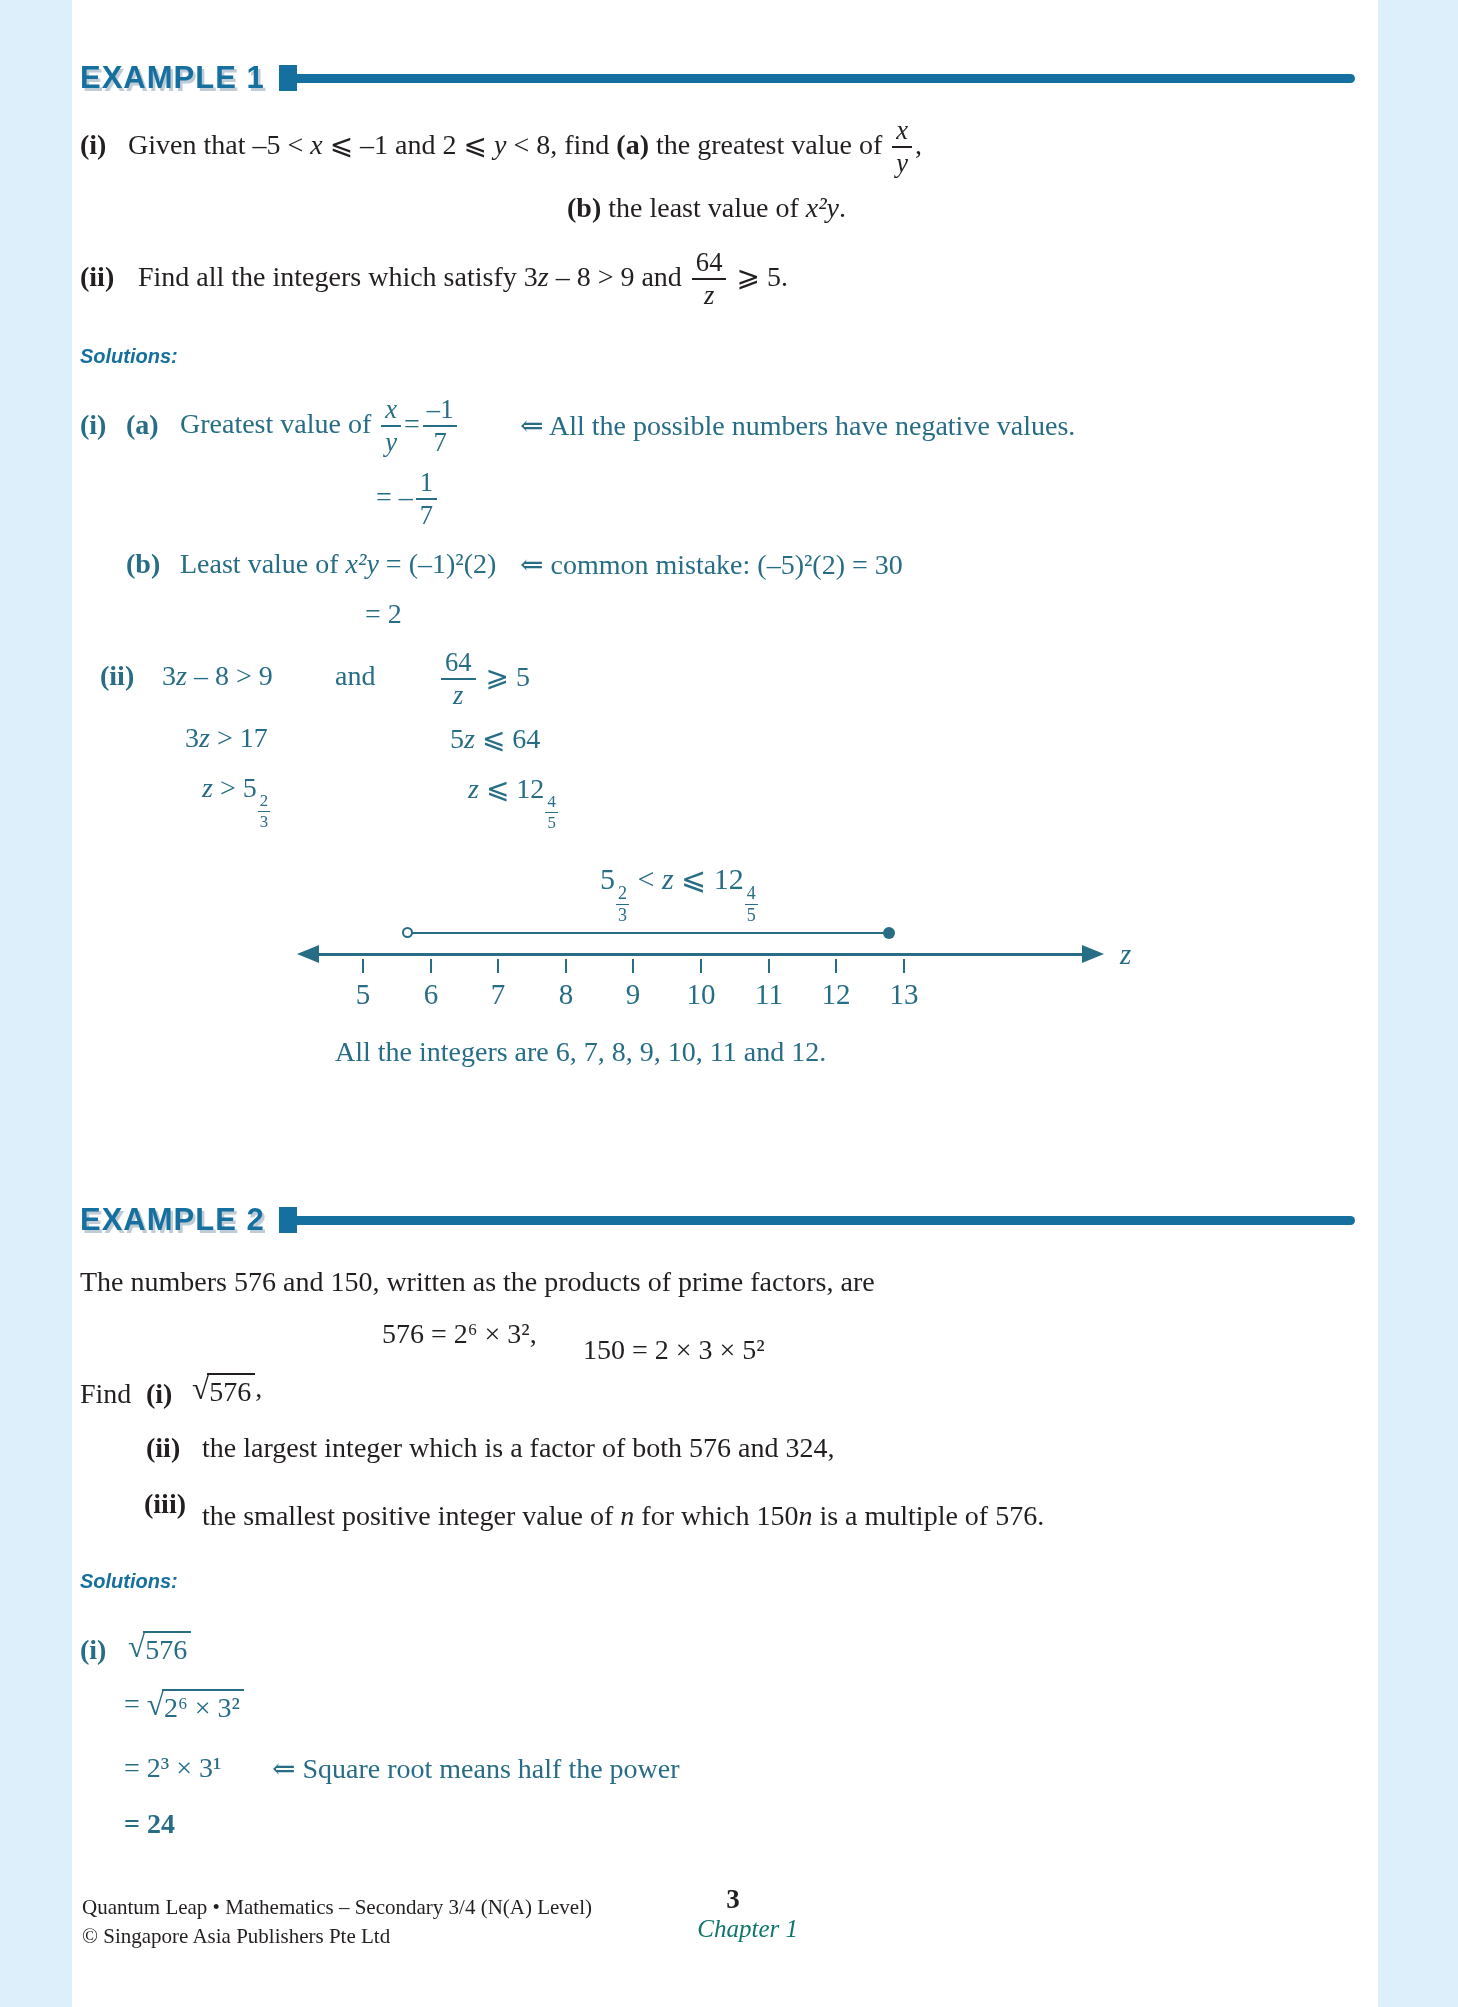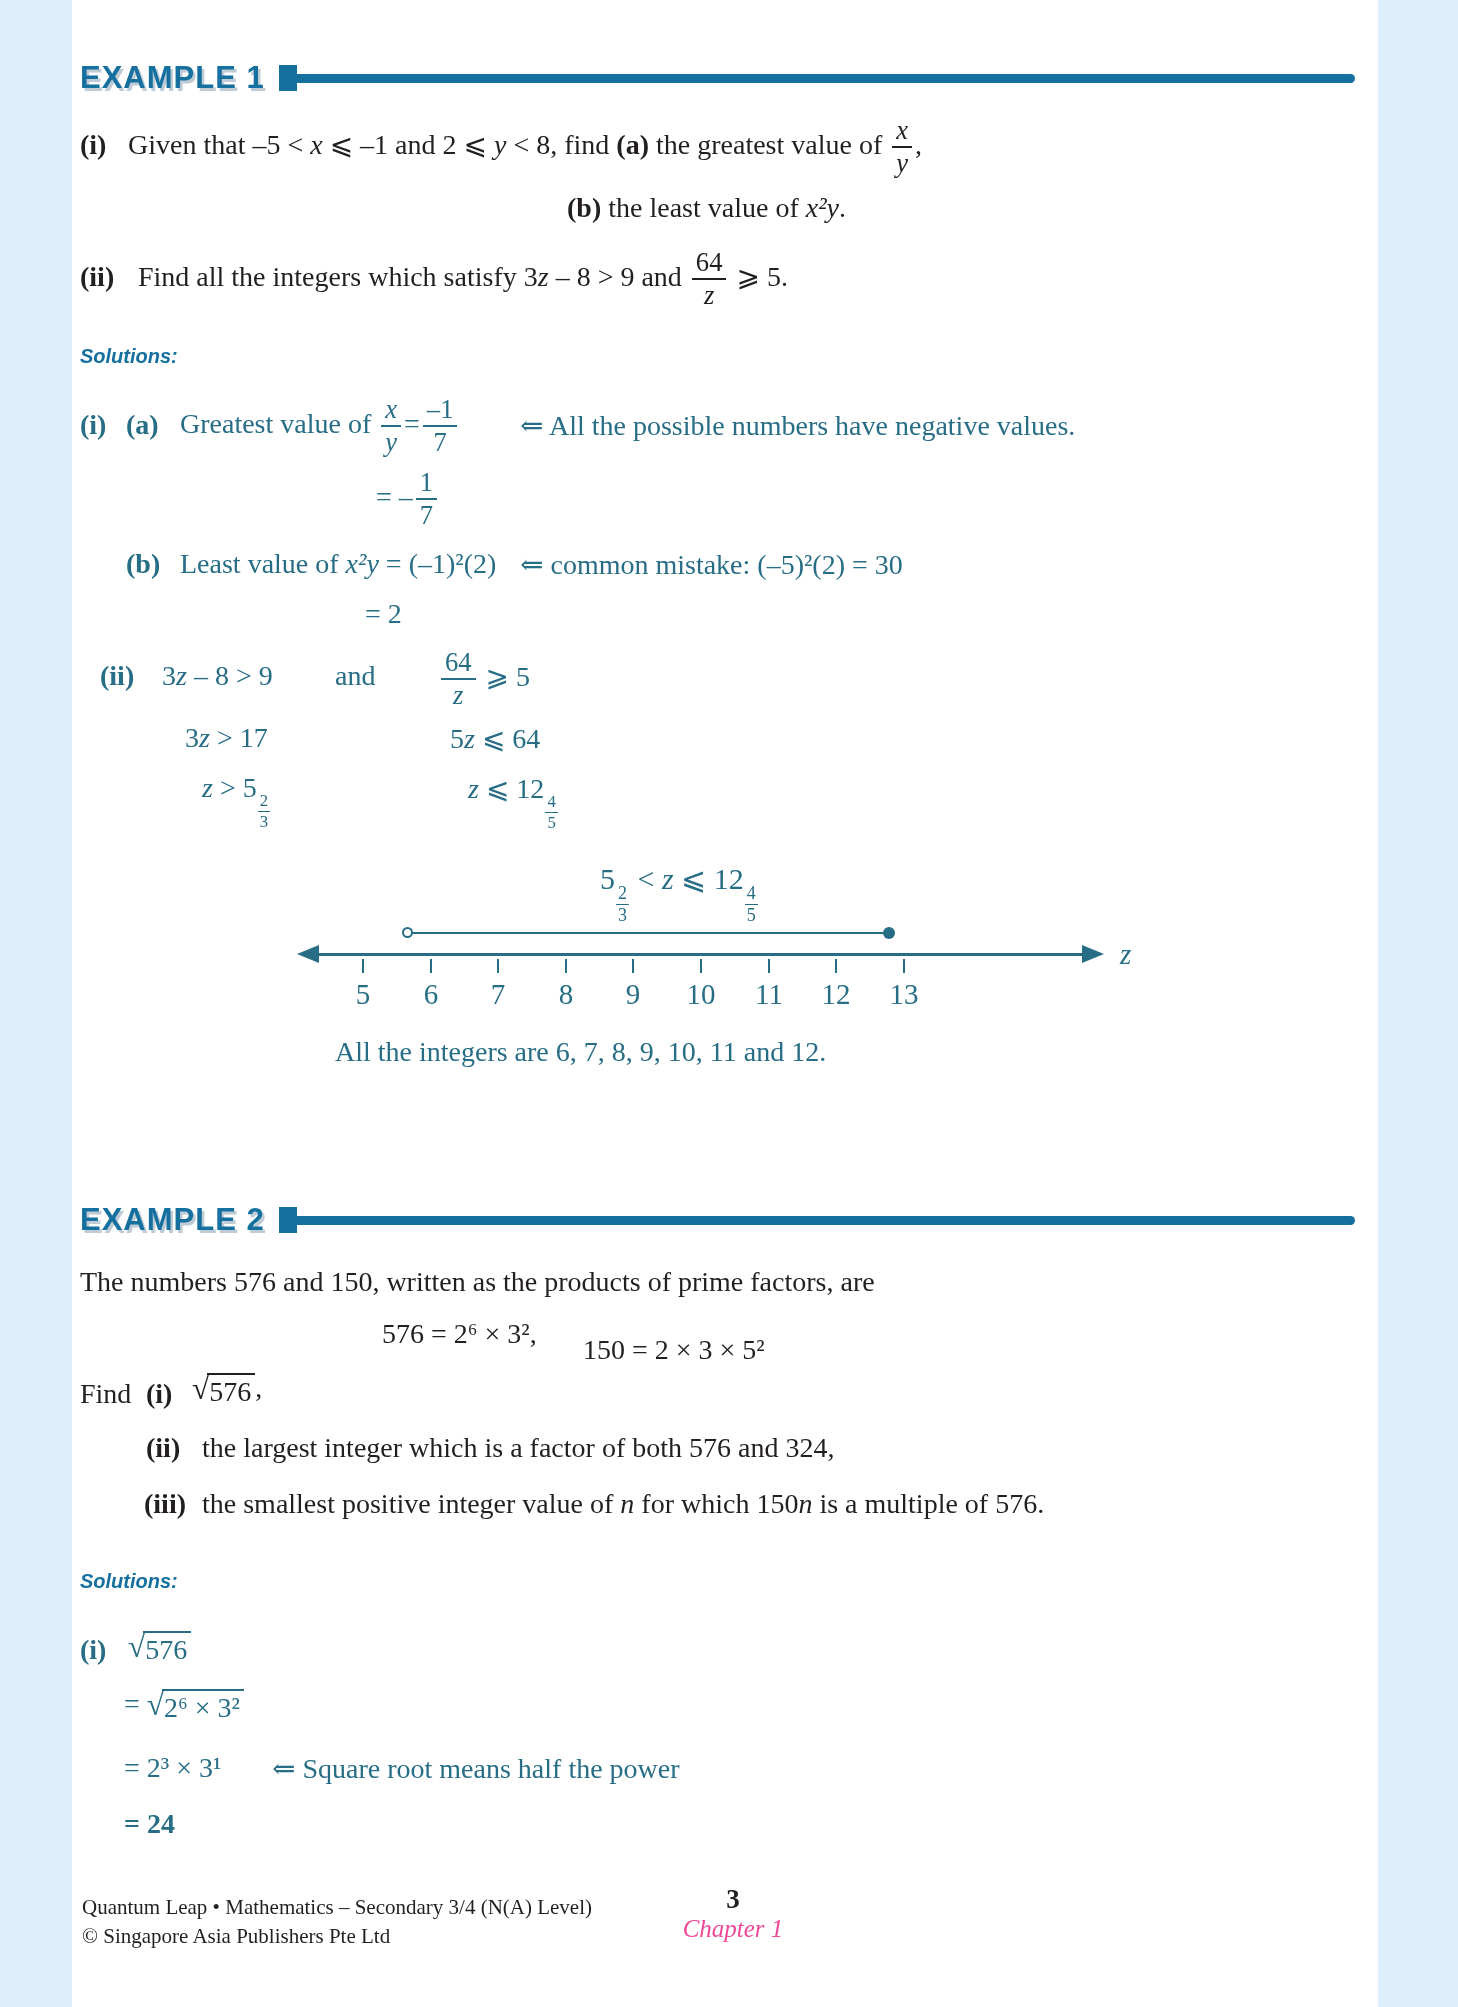--- a/index.html
+++ b/index.html
@@ -62,21 +62,21 @@
   .nl .tick { position:absolute; top:41px; width:2px; height:14px; background:#276d85; }
   .nl .tl   { position:absolute; top:60px; width:44px; text-align:center; font-size:29px; }
   .nl .zl   { position:absolute; left:1040px; top:20px; font-style:italic; font-size:29px; }
 
   .note { color:#276d85; }
 
   
   .foot-left { position:absolute; left:2px; top:1893px; font-size:21px; line-height:1.4; color:#231f20; }
   .foot-right { position:absolute; left:588px; top:1884px; width:130px; text-align:center; }
   .foot-page { font-size:27px; font-weight:bold; }
-  .foot-chap { font-size:25px; font-style:italic; color:#ec4899; }
+  .foot-chap { font-size:25px; font-style:italic; color:#0f766e;text-align:right; }
 </style>
 </head>
 <body>
 
 <div class="strip left"></div>
 <div class="strip right"></div>
 
 <div class="inner">
 
   <div class="blk ex-header" style="top:56px;">
@@ -222,21 +222,21 @@
         </span><span>,</span></span>
   </div>
 
   <div class="blk" style="top:1432px;">
     <span class="pos b" style="left:66px; top:0;">(ii)</span>
     <span class="pos" style="left:122px; top:0;">the largest integer which is a factor of both 576 and 324,</span>
   </div>
 
   <div class="blk" style="top:1488px;">
     <span class="pos b" style="left:64px; top:0;">(iii)</span>
-    <span class="pos" style="left:122px; top:0;"><span>the smallest positive integer value of </span><span class="v">n</span><span> for which 150</span><span class="v">n</span><span> is a multiple of 576.</span></span>
+    <span class="pos" style="left:122px; top:12px;"><span>the smallest positive integer value of </span><span class="v">n</span><span> for which 150</span><span class="v">n</span><span> is a multiple of 576.</span></span>
   </div>
 
   <div class="blk sol-head" style="top:1570px;">Solutions:</div>
 
   <div class="blk teal" style="top:1630px; height:52px;">
     <span class="pos b" style="left:0; top:4px;">(i)</span>
     <span class="pos" style="left:48px; top:0;"><span class="sqrt">
           <span class="sg">√</span>
           <span class="rc">576</span>
         </span></span>

